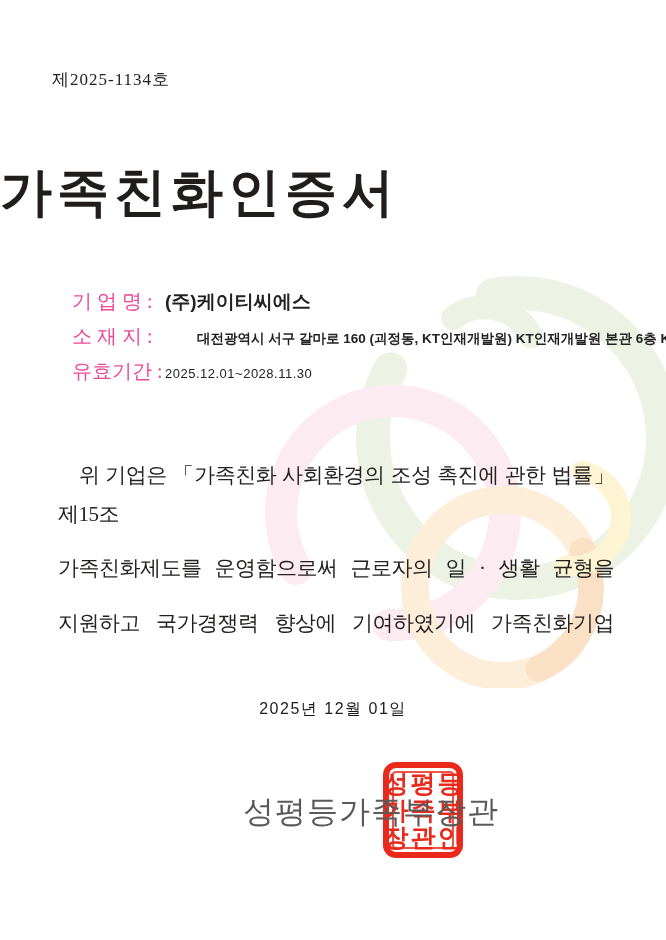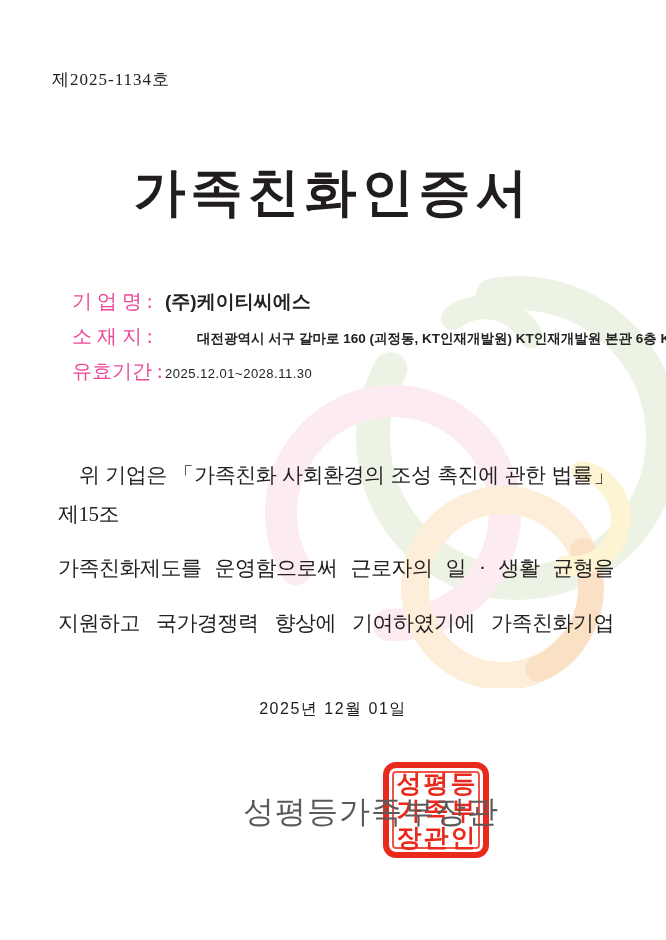--- a/index.html
+++ b/index.html
@@ -11,21 +11,20 @@
     font-family:"Liberation Serif","DejaVu Serif",serif;
     color:#1e1a19;
   }
   .wm{position:absolute;left:248px;top:248px;z-index:0;}
   .doc-number{
     position:absolute;left:52px;top:68px;z-index:2;
     font-size:17px;letter-spacing:1px;color:#23201f;
   }
   .title{
     position:absolute;left:0;top:158px;width:666px;z-index:2;
-    text-align:center;
     font-size:52px;font-weight:600;letter-spacing:5px;
     color:#211d1c;
   }
   .info{
     position:absolute;left:72px;top:288px;width:590px;z-index:2;
   }
   .info-row{display:flex;align-items:baseline;height:35px;}
   .info-label{
     font-size:20px;color:#ec4899;min-width:93px;
     font-family:"Liberation Serif","DejaVu Serif",serif;
@@ -53,21 +52,21 @@
     font-size:16px;font-weight:500;letter-spacing:1.5px;color:#1c1c1c;
   }
   .signer{
     position:absolute;left:204px;top:791px;z-index:3;
     font-family:"Liberation Sans","DejaVu Sans",sans-serif;
     font-size:31px;font-weight:500;letter-spacing:1px;
     color:#5a5a5a;white-space:nowrap;margin-left:39px;
   }
   .seal{
     position:absolute;left:383px;top:762px;z-index:2;
-    width:106px;height:96px;box-sizing:border-box;
+    width:80px;height:96px;box-sizing:border-box;
     background:#ffffff;
     border:6px solid #e8291c;
     border-radius:13px;
     box-shadow:inset 0 0 0 3px #ffffff, inset 0 0 0 5px rgba(232,41,28,.8);
     display:flex;flex-direction:column;justify-content:center;align-items:center;
   }
   .seal-line{
     font-family:"Liberation Sans","DejaVu Sans",sans-serif;
     font-size:25px;line-height:27px;font-weight:800;
     letter-spacing:2px;color:#e8291c;white-space:nowrap;

